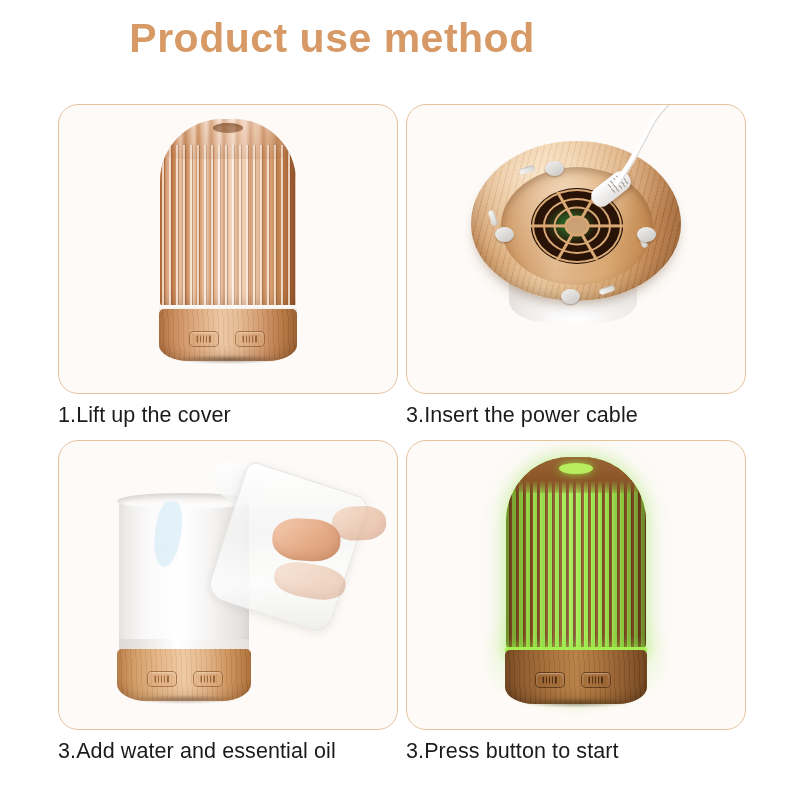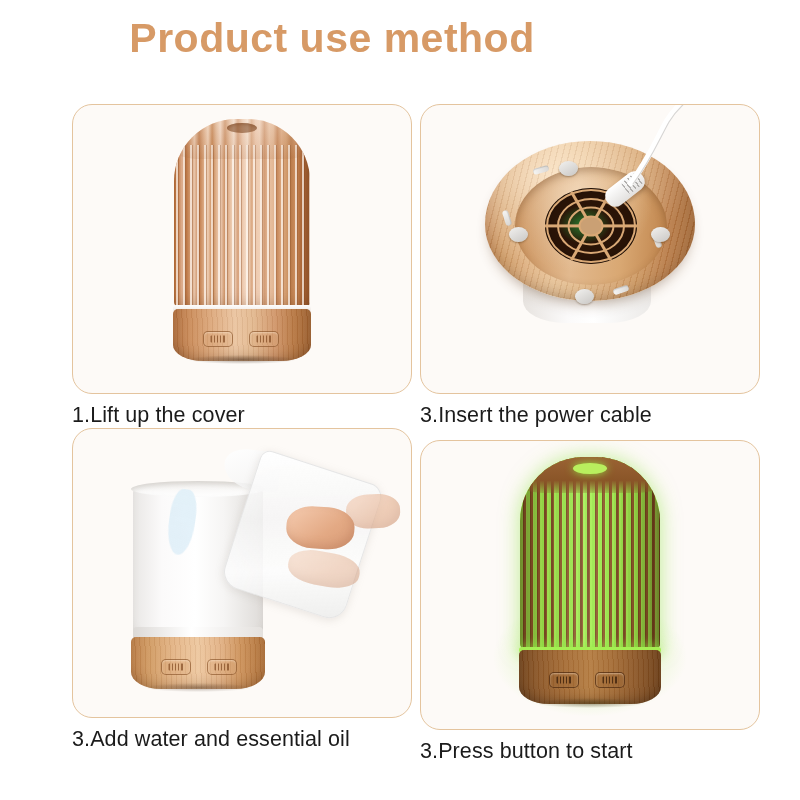--- a/index.html
+++ b/index.html
@@ -23,24 +23,24 @@
     color:#d79a66;
     line-height:1.2;
   }
 
   
   .grid{
     position:absolute;
     left:58px;top:104px;
     width:690px;height:672px;
   }
-  .step{position:absolute;margin-left:14px;}
+  .step{position:absolute;}
   .step.s1{left:0px;   top:0px;}
   .step.s2{left:348px; top:0px;}
-  .step.s3{left:0px;   top:324px;}
+  .step.s3{left:0px;   top:336px;}
   .step.s4{left:348px; top:336px;}
 
   .panel{
     position:relative;
     width:338px;height:288px;
     background:#fdfaf7;
     border:1.4px solid #e4c49e;
     border-radius:20px;
     overflow:hidden;
   }

